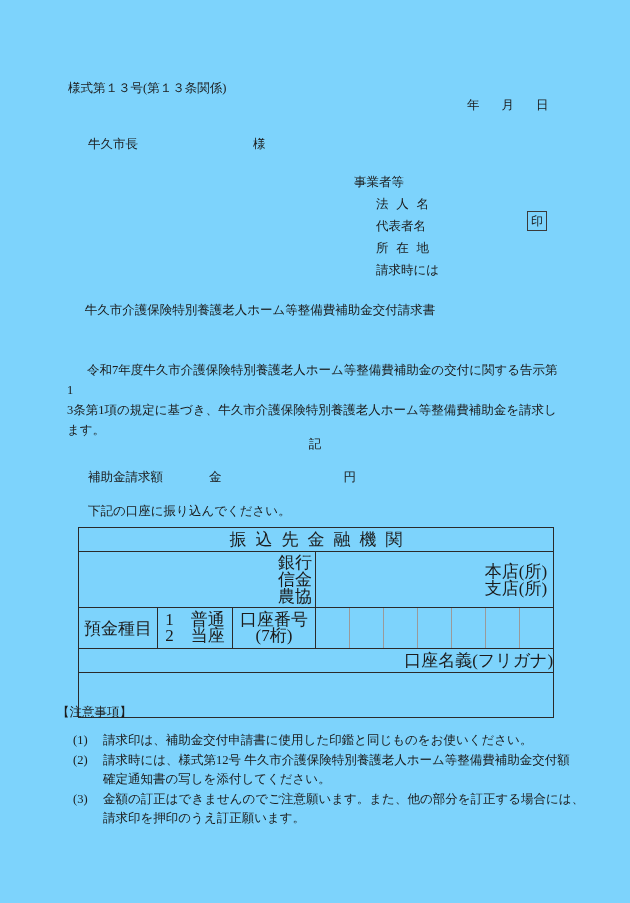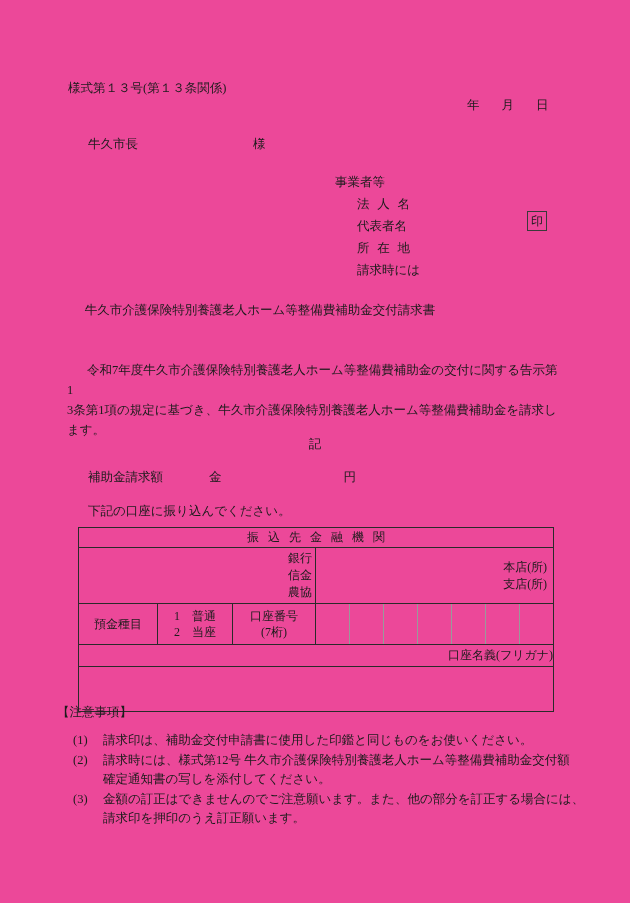--- a/index.html
+++ b/index.html
@@ -1,36 +1,36 @@
 <!DOCTYPE html>
 <html lang="ja"><head>
 <meta charset="utf-8">
 <style>
   html,body{margin:0;padding:0;background:#e8e8e8;}
   .page{
     position:relative;
     width:630px;height:903px;
     margin:0 auto;
-    background:#ec4899;
+    background:#7dd3fc;
     color:#1c1c1c;
     font-family:"Liberation Serif","DejaVu Serif",serif;
     font-size:12.5px;
     overflow:hidden;
   }
   .abs{position:absolute;white-space:nowrap;}
 
   
   .form-number{left:68px;top:80px;line-height:16px;}
   .date-line{left:452px;top:97px;line-height:16px;margin-left:15px;}
   .date-line .gap{display:inline-block;margin-left:22px;}
   .addressee{left:88px;top:136px;line-height:16px;}
   .addressee .honorific{display:inline-block;margin-left:115px;}
 
   
-  .applicant{left:335px;top:171px;line-height:22px;}
+  .applicant{left:354px;top:171px;line-height:22px;}
   .applicant .field{padding-left:22px;}
   .applicant .justify{display:inline-block;width:53px;text-align:justify;text-align-last:justify;}
   .seal-box{
     left:527px;top:211px;width:18px;height:18px;
     border:1px solid #3a3a3a;
     text-align:center;line-height:18px;font-size:12px;
   }
 
   .doc-title{left:0;top:302px;width:520px;text-align:center;line-height:16px;}
 
@@ -42,21 +42,21 @@
   .amount-line{left:88px;top:469px;line-height:16px;}
   .amount-line .currency{display:inline-block;margin-left:46px;}
   .amount-line .unit{display:inline-block;margin-left:122px;}
 
   .transfer-note{left:88px;top:503px;line-height:16px;}
 
   
   table.bank{
     position:absolute;left:78px;top:527px;width:475px;
     border-collapse:collapse;table-layout:fixed;
-    font-size:12px;color:#1c1c1c;
+    font-size:17px;color:#1c1c1c;
   }
   .bank td{border:1px solid #2a2a2a;padding:0;vertical-align:middle;overflow:hidden;}
   .bank .thead{height:19px;text-align:center;letter-spacing:9px;text-indent:9px;}
   .bank .bank-left{height:55px;text-align:right;padding-right:3px;line-height:17px;}
   .bank .branch{height:55px;text-align:right;padding-right:6px;line-height:17px;}
   .bank .deposit{height:40px;text-align:center;}
   .bank .deposit-type{height:40px;text-align:center;line-height:16px;}
   .bank .acct-label{height:40px;text-align:center;line-height:16px;}
   .bank td.digit{border-left:1px solid #9a9a9a;border-right:1px solid #9a9a9a;}
   .bank td.digit-first{border-left:1px solid #2a2a2a;}

